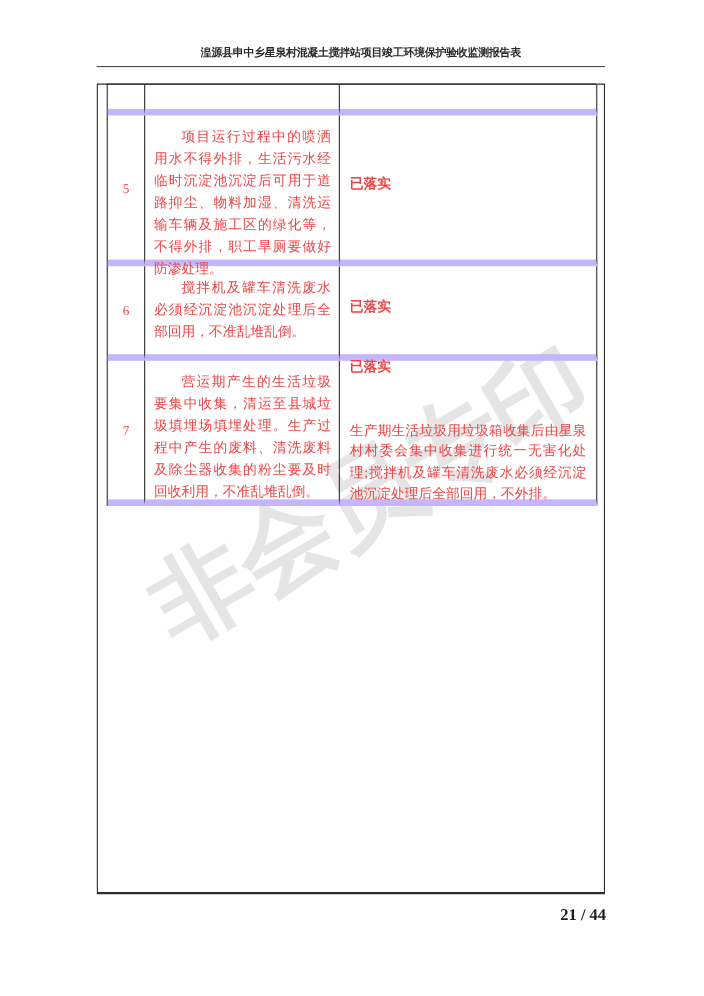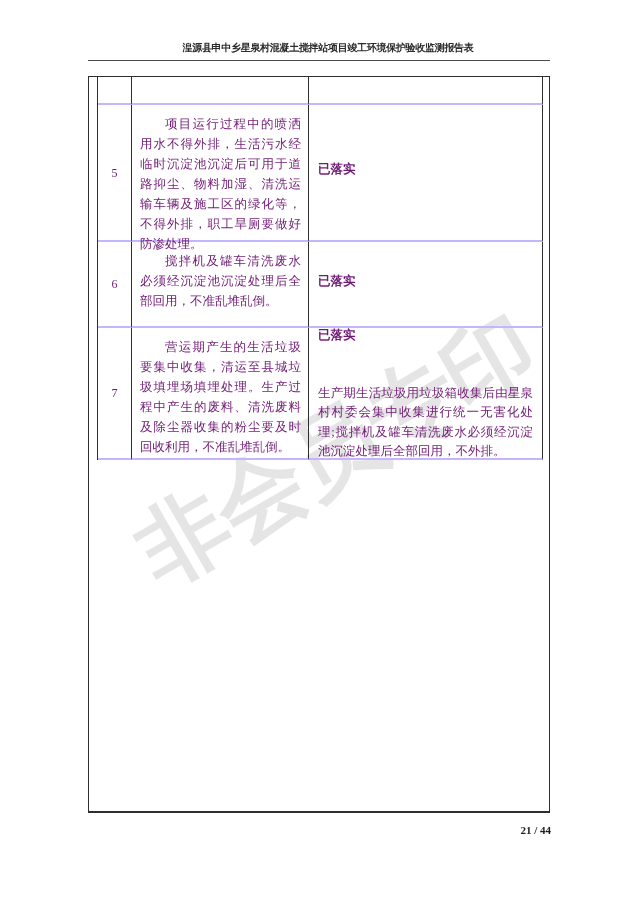--- a/index.html
+++ b/index.html
@@ -63,24 +63,24 @@
     display:grid;
     grid-template-columns:34px 177px 234px;
     grid-template-rows:28px 137px 86px 132px;
     border-top:1px solid #2e2e2e;
     border-left:1px solid #2e2e2e;
     z-index:2;
     background:transparent;
   }
   .cell {
     border-right:1px solid #2e2e2e;
-    border-bottom:2px solid #c4b5fd;
+    border-bottom:6px solid #c4b5fd;
     font-size:12.5px;
     line-height:20px;
-    color:#701a75;
+    color:#ef4444;
     font-family:Liberation Serif, serif;
   }
   .cell-no {
     display:flex; align-items:center; justify-content:center;
     font-size:12px;
   }
   .cell-measure { padding:9px 7px 2px 8px; }
   .cell-measure p {
     text-indent:2em;
     text-align:justify;
@@ -90,21 +90,21 @@
     padding:4px 9px 4px 9px;
     gap:32px;
   }
   .status-label { font-weight:bold; margin-bottom:7px; }
   .impl-text { text-align:justify; line-height:19.5px; }
 
   .page-number {
     position:absolute;
     top:824px; left:0; width:551px;
     text-align:right;
-    font-size:11px;
+    font-size:15px;
     font-weight:bold;
     color:#1d1d1d;
     z-index:2;
   }
 </style>
 </head>
 <body>
 
 <div class="page">
 

